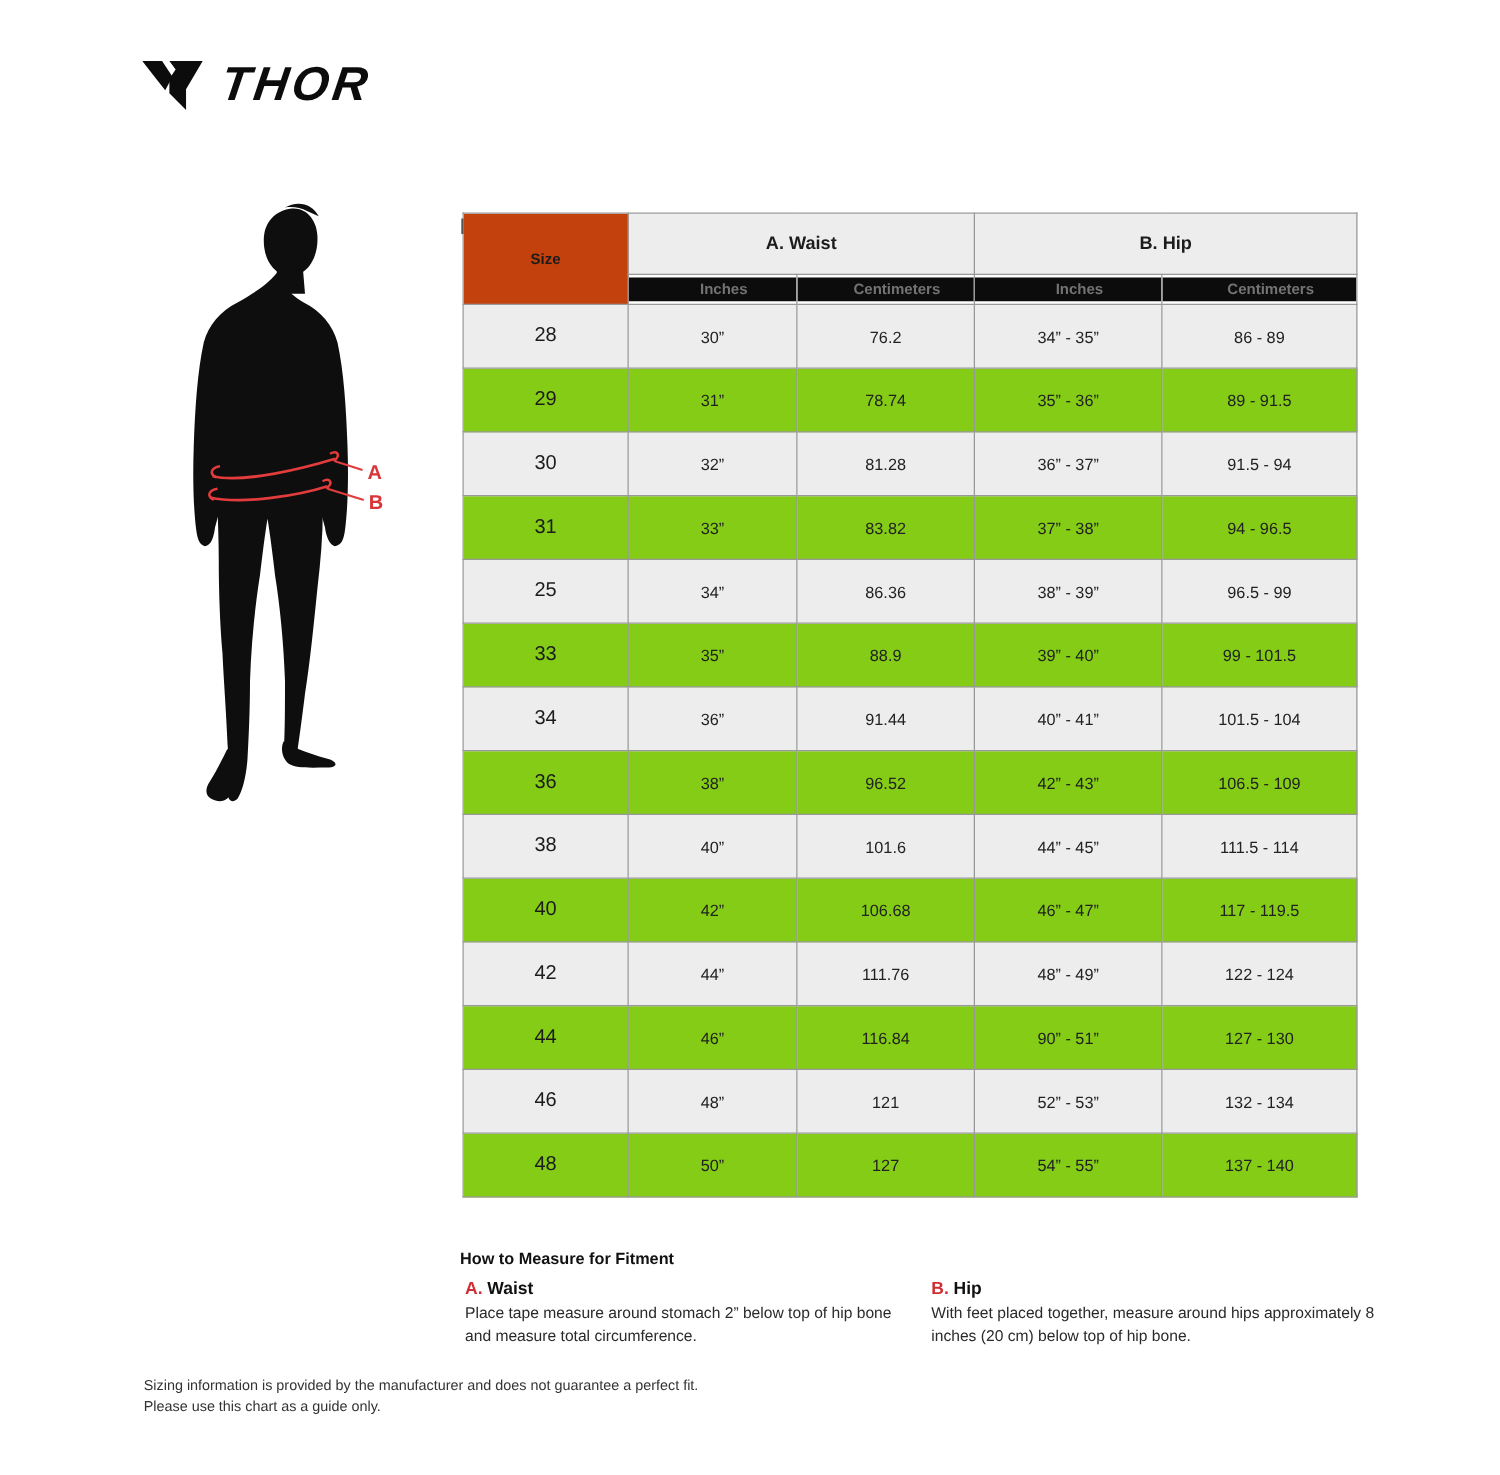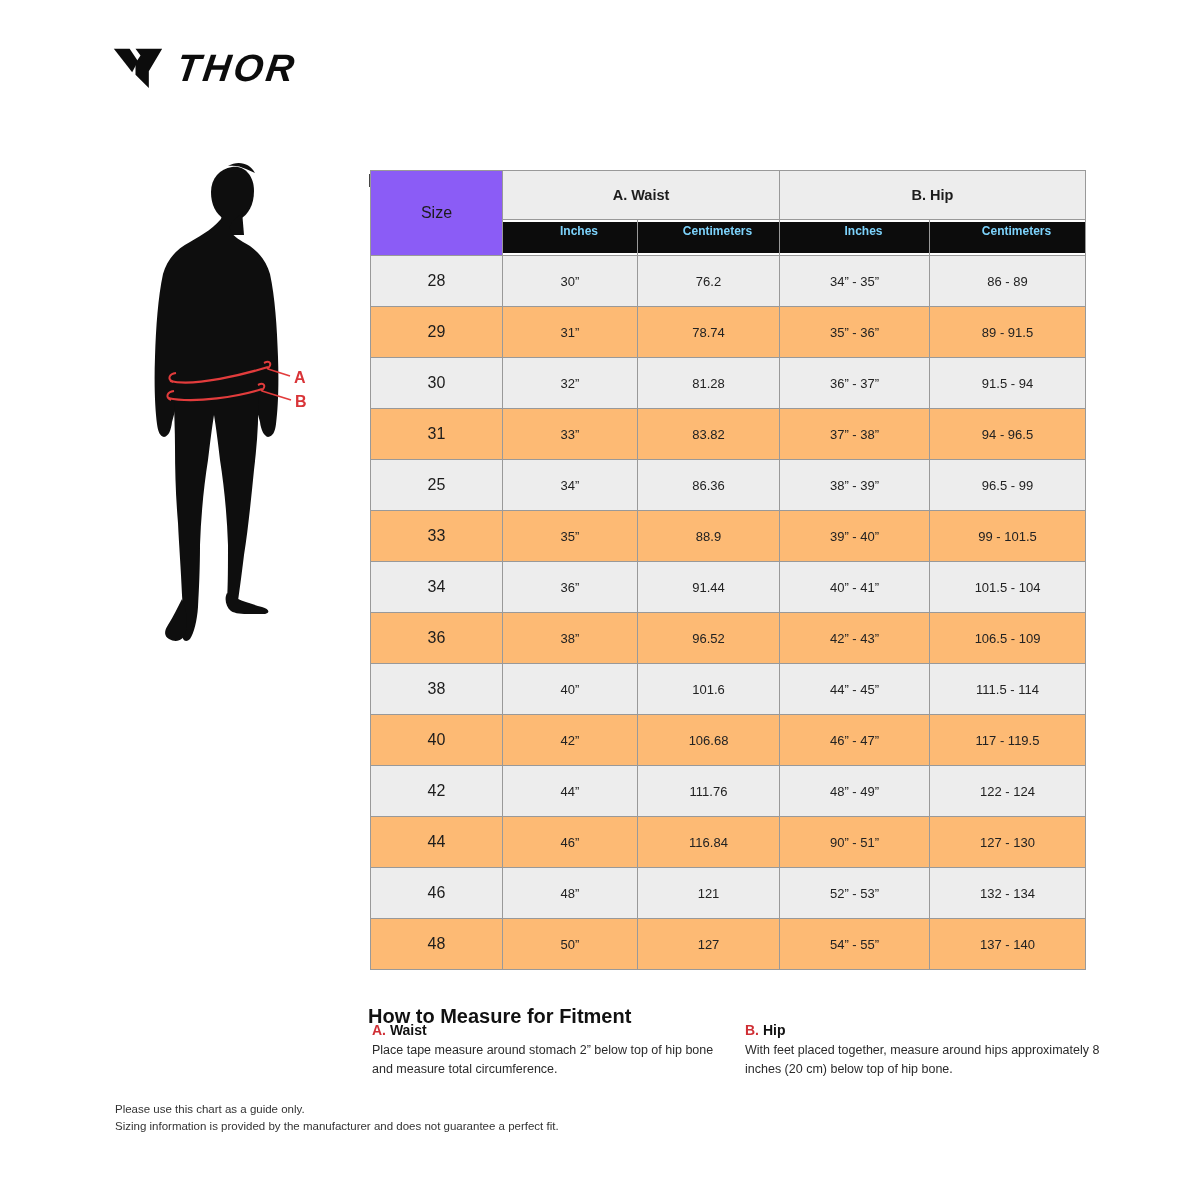--- a/index.html
+++ b/index.html
@@ -27,33 +27,33 @@
   
   .size-table {
     position:absolute; left:370px; top:170px; width:715px;
     border-collapse:collapse; table-layout:fixed;
   }
   .size-table th, .size-table td {
     border:1px solid #999; text-align:center; vertical-align:middle;
     font-size:13px; padding:0;
   }
   .size-table thead .grp-row th { height:48px; background:#ededed; font-size:14.5px; font-weight:bold; }
-  .size-table thead th.size-head { background:#8b5cf6; font-size:16px; font-weight:normal; }
+  .size-table thead th.size-head { background:#c2410c; font-size:12px; font-weight:bold; }
   .size-table thead .sub-row td { height:23px; background:#ffffff; }
   .black-bar {
-    margin:2px 0; height:31px; line-height:19px;
-    background:#0c0c0c; color:#7dd3fc; font-size:12px; font-weight:bold;padding-left:18px;
-  }
-  .size-table tbody tr { height:51px; background:#fdba74; }
+    margin:2px 0; height:19px; line-height:19px;
+    background:#0c0c0c; color:#737373; font-size:12px; font-weight:bold;padding-left:18px;
+  }
+  .size-table tbody tr { height:51px; background:#84cc16; }
   .size-table tbody tr:nth-child(odd) { background:#ededed; }
   .size-table tbody th { font-weight:normal; font-size:16px; }
   .size-table tbody td { font-weight:normal; color:#222; }
 
   
-  .measure-title { position:absolute; left:368px; top:988px; font-size:20px; font-weight:bold; color:#111; }
+  .measure-title { position:absolute; left:368px; top:988px; font-size:13px; font-weight:bold; color:#111; }
   .measure-item { position:absolute; top:1022px; }
   .measure-item.a { left:372px; width:360px; }
   .measure-item.b { left:745px; width:355px; }
   .measure-head { font-size:14px; font-weight:bold; color:#111; }
   .measure-head .key { color:#cf2e34; }
   .measure-text { font-size:12.5px; line-height:1.5; color:#2a2a2a; margin-top:3px; }
 
   
   .footer { position:absolute; left:115px; top:1101px; font-size:11.5px; line-height:1.5; color:#333; }
 
@@ -287,15 +287,15 @@
 
 <div class="measure-item b">
   <div class="measure-head">
     <span class="key">B.</span>
     <span>Hip</span>
   </div>
   <div class="measure-text">With feet placed together, measure around hips approximately 8 inches (20 cm) below top of hip bone.</div>
 </div>
 
 <div class="footer">
+  <div>Sizing information is provided by the manufacturer and does not guarantee a perfect fit.</div>
   <div>Please use this chart as a guide only.</div>
-  <div>Sizing information is provided by the manufacturer and does not guarantee a perfect fit.</div>
 </div>
 
 </body></html>

